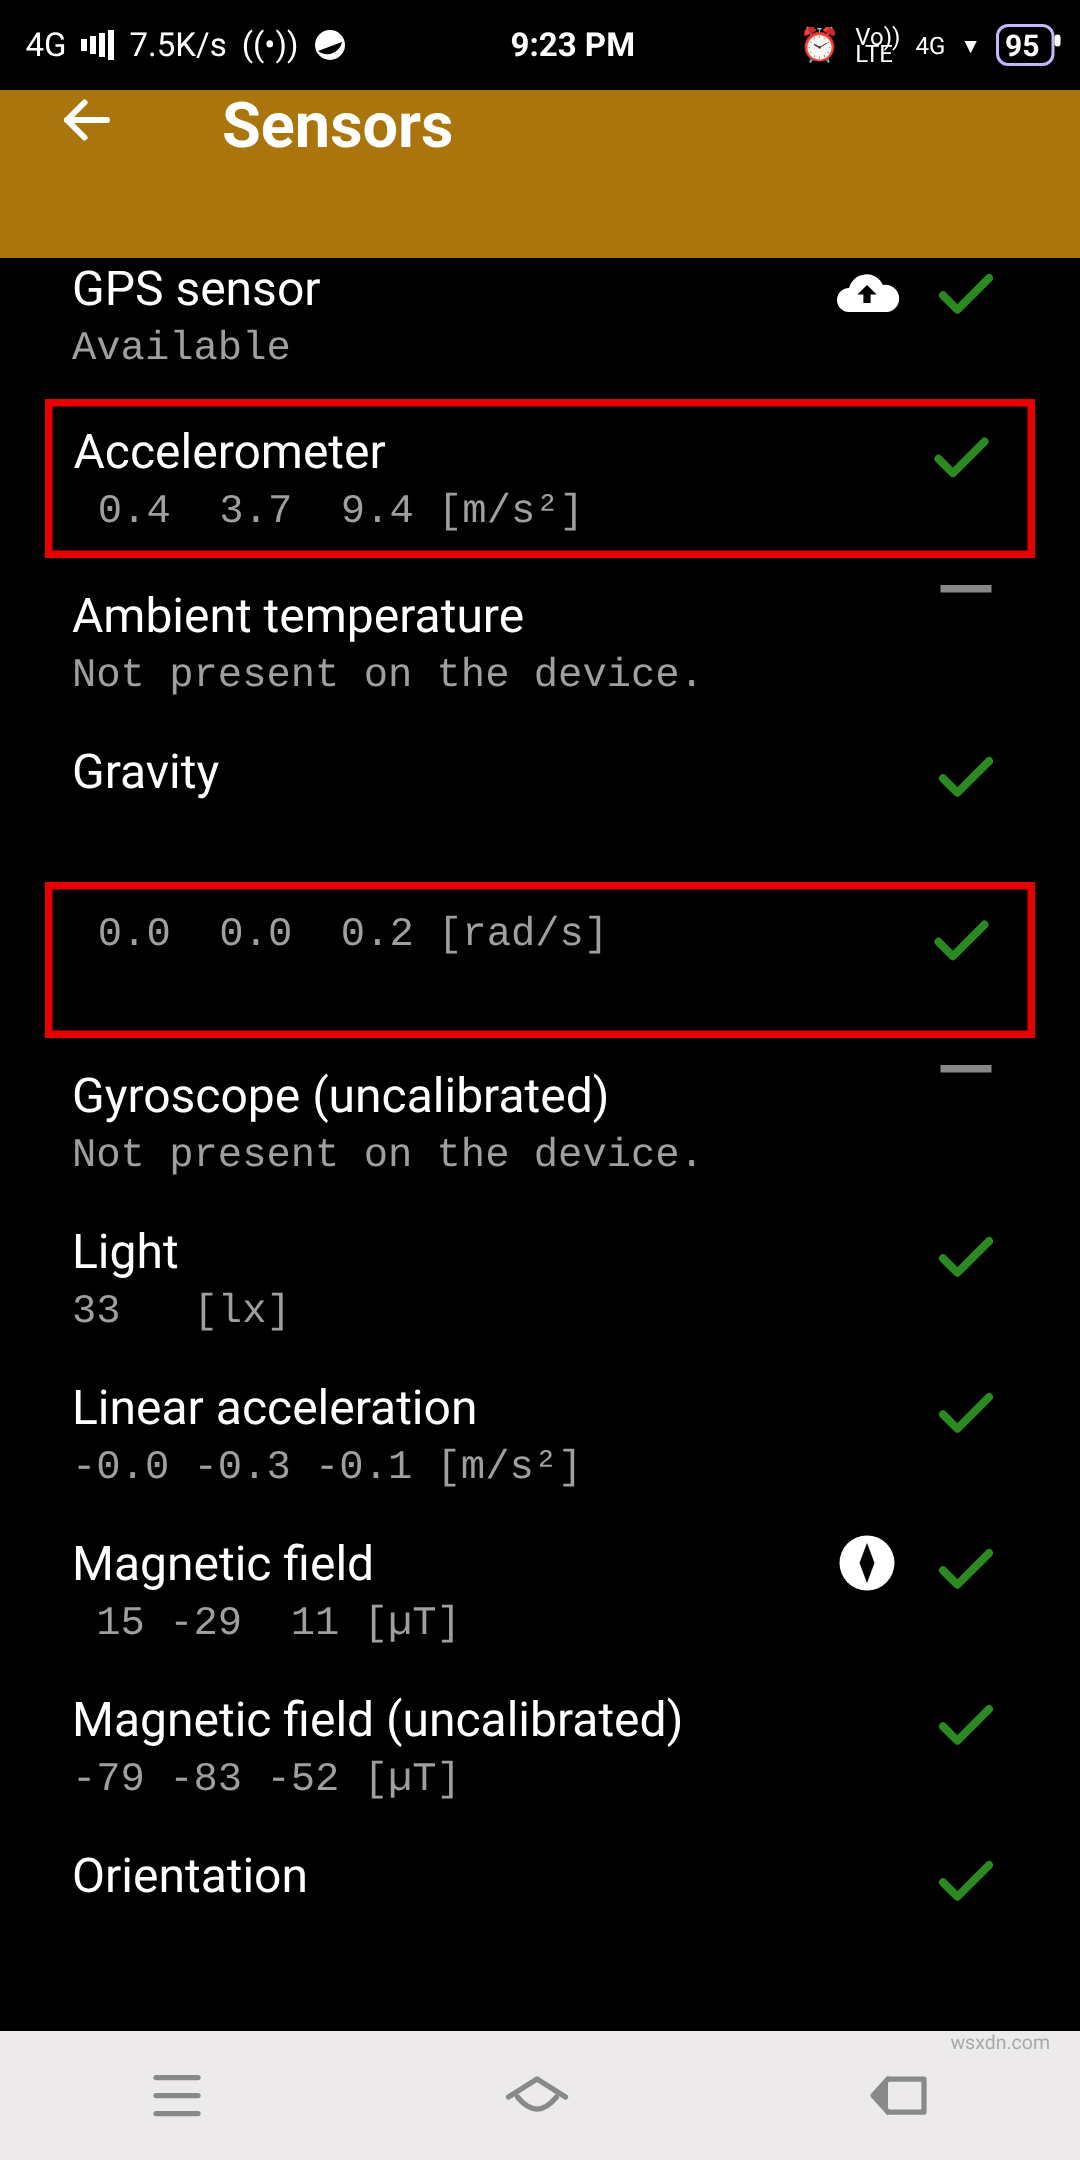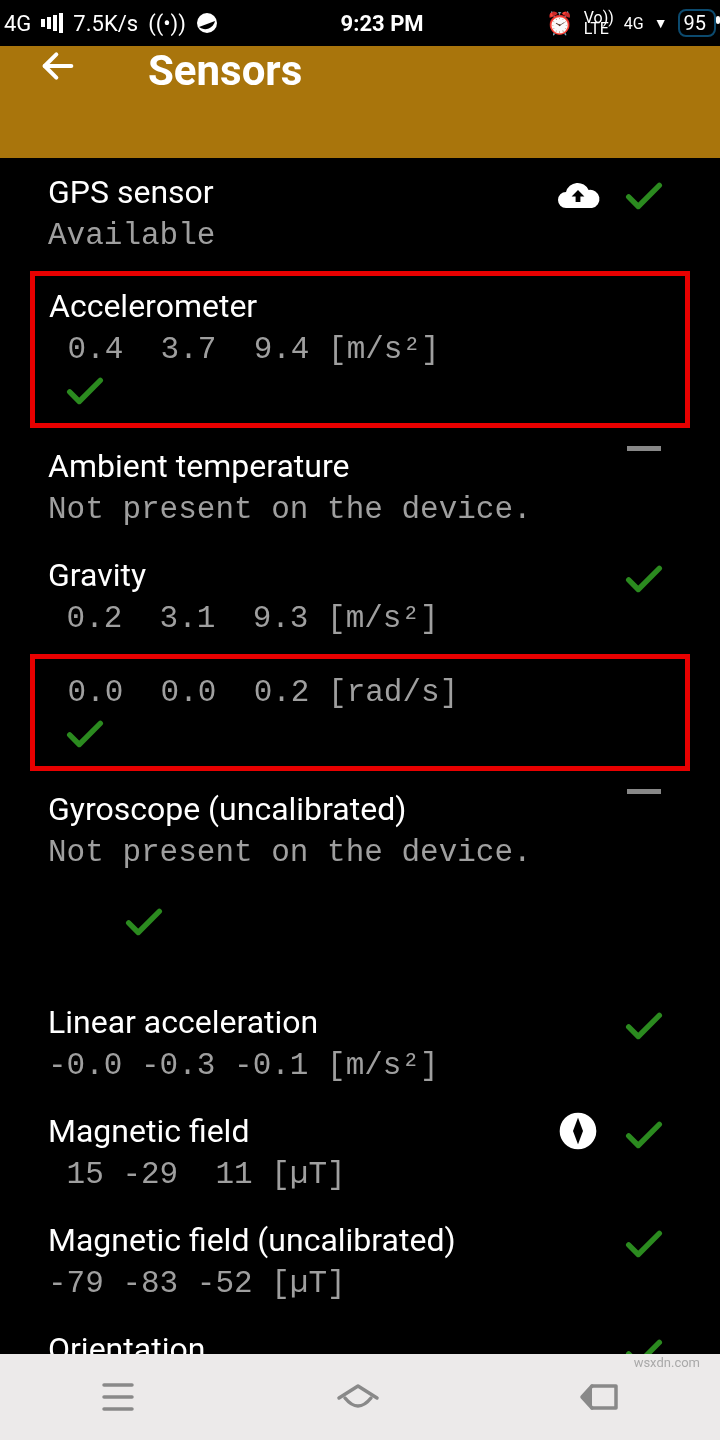--- a/index.html
+++ b/index.html
@@ -1,41 +1,41 @@
 <!DOCTYPE html>
 <html><head>
 <meta charset="utf-8">
 <style>
   * { margin:0; padding:0; box-sizing:border-box; }
   html,body { width:720px; height:1440px; background:#eceaea; font-family:Roboto,Arial,sans-serif; overflow:hidden; }
   .phone { position:relative; width:720px; height:1440px; background:#000; }
 
   
-  .status { height:46px; display:flex; align-items:center; color:#fff; font-size:22px; padding:0 4px; justify-content:space-between; background:#000; }
+  .status { height:60px; display:flex; align-items:center; color:#fff; font-size:22px; padding:0 17px; justify-content:space-between; background:#000; }
   .status .left,.status .right{display:flex;align-items:center;gap:10px;}
   .status .left>span,.status .right>span{display:inline-flex;align-items:center;}
   .sig{display:inline-flex;align-items:flex-end;gap:2px;}
   .sig i{width:4px;background:#fff;display:block;}
   .sig i:nth-child(1){height:8px}.sig i:nth-child(2){height:12px}.sig i:nth-child(3){height:16px}.sig i:nth-child(4){height:20px}
-  .batt{border:2px solid #0c4a6e;border-radius:8px;padding:0 8px 0 4px;font-size:20px;font-weight:normal;position:relative;}
+  .batt{border:2px solid #c4b5fd;border-radius:8px;padding:0 8px 0 4px;font-size:20px;font-weight:bold;position:relative;}
   .batt:after{content:"";position:absolute;right:-6px;top:5px;width:4px;height:8px;background:#fff;border-radius:2px;}
   .clock-ic,.compass-ic{font-size:22px}
 
   
   .appbar{height:112px;background:#a9750c;display:flex;align-items:flex-start;padding-left:38px;gap:70px;}
   .back-arrow svg{display:block}
   .appbar h1{color:#fff;font-size:42px;font-weight:bold;}
 
   
   .list{position:absolute;top:158px;bottom:86px;left:0;right:0;overflow:hidden;}
   .row{display:flex;align-items:flex-start;padding:14px 40px 14px 48px;min-height:104px;}
-  .row.hl{border:5px solid #e80000;margin:4px 30px;padding:10px 8px 10px 14px;flex-direction:column;}
+  .row.hl{border:5px solid #e80000;margin:4px 30px;padding:10px 8px 10px 14px;}
   .txt{flex:1;min-width:0;}
   .title{color:#fff;font-size:32px;line-height:40px;}
-  .sub{margin-top:6px;color:#9f9f9f;font-family:"Courier New",monospace;font-size:31px;letter-spacing:0px;white-space:pre;}
+  .sub{margin-top:6px;color:#9f9f9f;font-family:"Courier New",monospace;font-size:27px;letter-spacing:0px;white-space:pre;}
   .extra{width:60px;display:flex;justify-content:center;}
   .stat{width:72px;display:flex;justify-content:center;align-items:center;}
   .check svg{display:block}
   .dash{width:34px;height:5px;background:#888;}
 
   
   .navbar{position:absolute;bottom:0;left:0;right:0;height:86px;background:#eceaea;display:flex;align-items:center;justify-content:space-around;}
   .nav-btn svg{display:block}
 
   .wm{position:absolute;right:20px;bottom:70px;color:#a9a9a9;font-size:13px;}
@@ -124,21 +124,20 @@
           <div class="sub">Not present on the device.</div>
         </div>
         <div class="extra"></div>
         <div class="stat">
           <span class="dash"></span>
         </div>
       </div>
       <div class="row">
         <div class="txt">
           <div class="title">Gravity</div>
-          <div class="sub"> 0.2  3.1  9.3 [m/s²]</div>
         </div>
         <div class="extra"></div>
         <div class="stat">
           <span class="check">
             <svg width="46" height="46" viewBox="0 0 24 24" fill="none" stroke="#2b8a1f" stroke-width="2.8" stroke-linecap="round" stroke-linejoin="round">
               <polyline points="4 13 9 18 20 7"></polyline>
             </svg>
           </span>
         </div>
       </div>
@@ -159,20 +158,24 @@
         <div class="txt">
           <div class="title">Gyroscope (uncalibrated)</div>
           <div class="sub">Not present on the device.</div>
         </div>
         <div class="extra"></div>
         <div class="stat">
           <span class="dash"></span>
         </div>
       </div>
       <div class="row">
+        <div class="txt">
+          <div class="title">Light</div>
+          <div class="sub">33   [lx]</div>
+        </div>
         <div class="extra"></div>
         <div class="stat">
           <span class="check">
             <svg width="46" height="46" viewBox="0 0 24 24" fill="none" stroke="#2b8a1f" stroke-width="2.8" stroke-linecap="round" stroke-linejoin="round">
               <polyline points="4 13 9 18 20 7"></polyline>
             </svg>
           </span>
         </div>
       </div>
       <div class="row">

